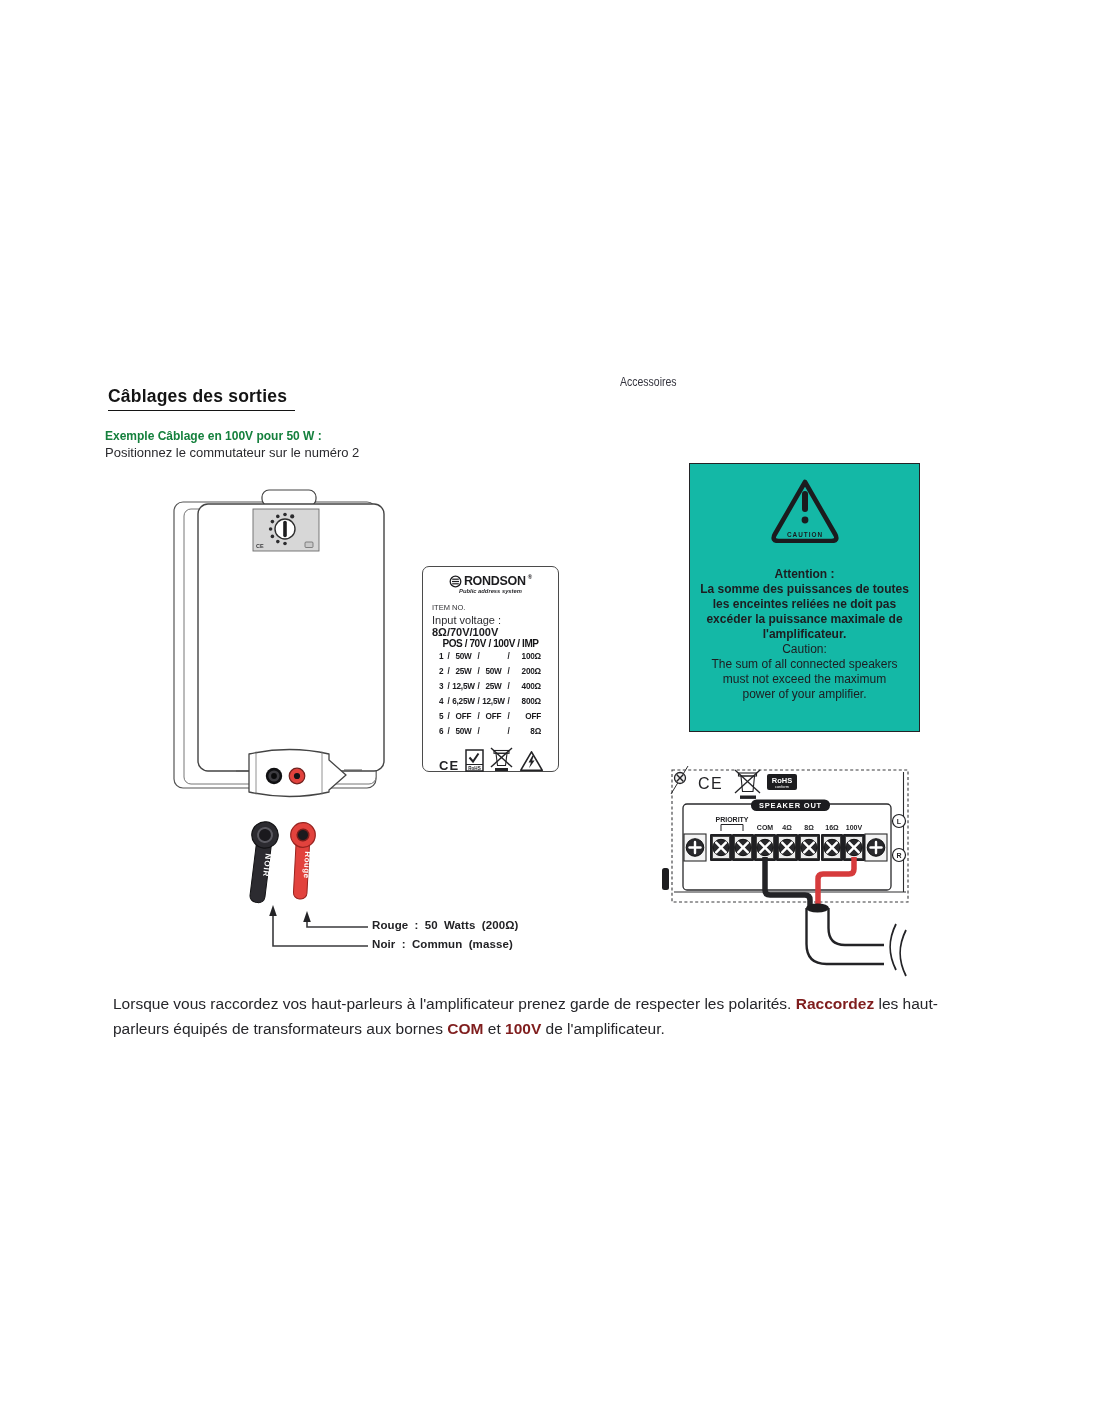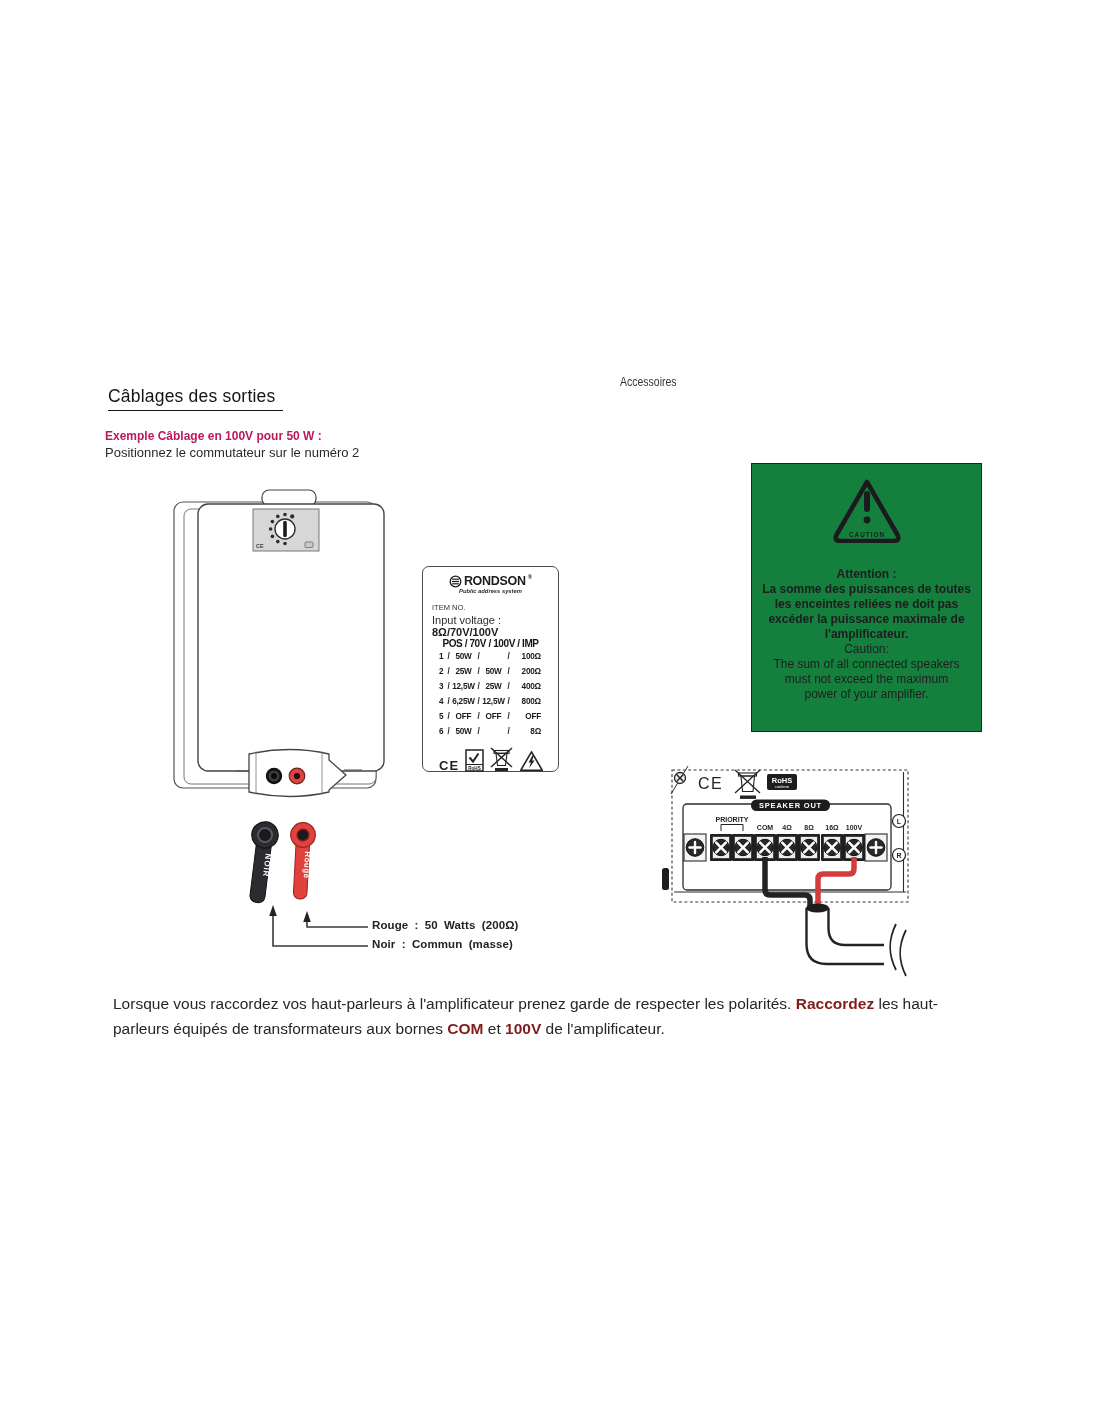--- a/index.html
+++ b/index.html
@@ -5,23 +5,23 @@
   html,body{margin:0;padding:0;background:#ffffff;}
   #page{
     position:relative;width:1100px;height:1422px;background:#ffffff;
     font-family:"Liberation Sans",sans-serif;color:#232226;overflow:hidden;
   }
   .abs{position:absolute;}
 
   
   .hdr-right{left:620px;top:375px;font-size:12.5px;color:#34343e;
     transform:scaleX(0.84);transform-origin:left top;letter-spacing:0px;}
-  .title{left:108px;top:386px;font-size:17.5px;font-weight:normal;color:#141414;
+  .title{left:108px;top:386px;font-size:17.5px;font-weight:bold;color:#141414;
     border-bottom:1.7px solid #141414;padding:0 8px 3px 0;letter-spacing:0.2px;}
-  .sub-b{left:105px;top:429px;font-size:12px;font-weight:bold;color:#be185d;}
+  .sub-b{left:105px;top:429px;font-size:12px;font-weight:bold;color:#15803d;}
   .sub-r{left:105px;top:445px;font-size:13px;color:#2a2a2e;}
 
   
   .plabel{left:422px;top:566px;width:137px;height:206px;border:1.5px solid #4b4b4b;
     border-radius:7px;background:#fff;box-sizing:border-box;font-weight:bold;}
   .plabel .logo-row{display:flex;justify-content:center;align-items:center;gap:2px;margin-top:7px;}
   .plabel .brand{font-size:12.5px;font-weight:bold;letter-spacing:-0.3px;color:#1c1c1f;}
   .plabel .reg{font-size:6px;vertical-align:super;position:relative;top:-4px;font-weight:bold;}
   .plabel .tagline{text-align:center;font-size:5.8px;font-style:italic;color:#2a2a2e;margin-top:0px;}
   .plabel .itemno{margin:9px 0 0 9px;font-size:7.5px;font-weight:normal;color:#2e2e32;}
@@ -32,22 +32,22 @@
     font-size:8.2px;letter-spacing:-0.2px;color:#1a1a1d;}
   .plabel .lrow:first-of-type{margin-top:4px;}
   .c-pos{width:7px;text-align:left;}
   .c-sep{width:5px;text-align:center;}
   .c-w70{width:25px;text-align:center;}
   .c-w100{width:25px;text-align:center;}
   .c-imp{width:30px;text-align:right;}
   .plabel .licons{display:flex;justify-content:center;align-items:flex-end;gap:5px;margin-top:7px;}
 
   
-  .cbox{left:751px;top:463px;width:231px;height:269px;border:1.4px solid #232326;
-    background:#15803d;box-sizing:border-box;text-align:center;}
+  .cbox{left:689px;top:463px;width:231px;height:269px;border:1.4px solid #232326;
+    background:#14b8a6;box-sizing:border-box;text-align:center;}
   .cbox .tri{margin-top:13px;}
   .cbox .txt{margin-top:24px;font-size:12px;line-height:15px;color:#1d1d20;}
   .cbox .fr{font-weight:bold;}
   .cbox .en{font-weight:normal;}
 
   
   .note{font-size:11.5px;font-weight:bold;color:#222225;word-spacing:3px;letter-spacing:0.1px;}
   .note-rouge{left:372px;top:919px;}
   .note-noir{left:372px;top:938px;}
 

